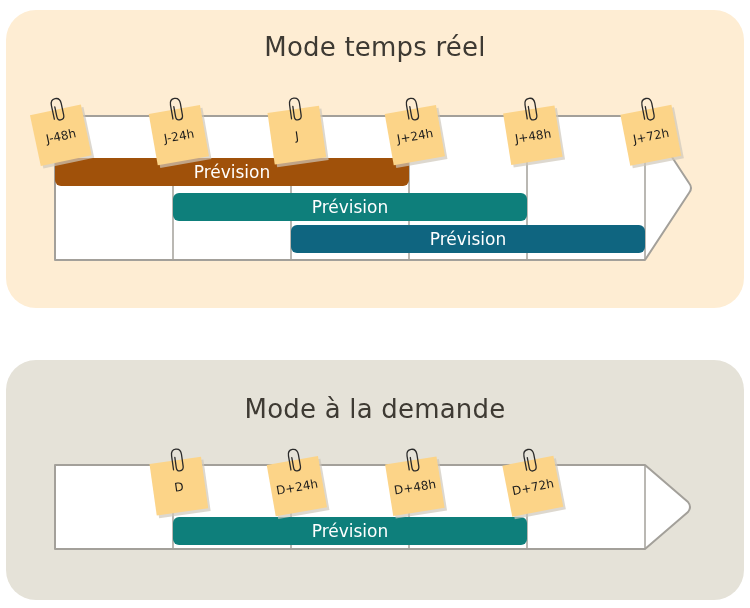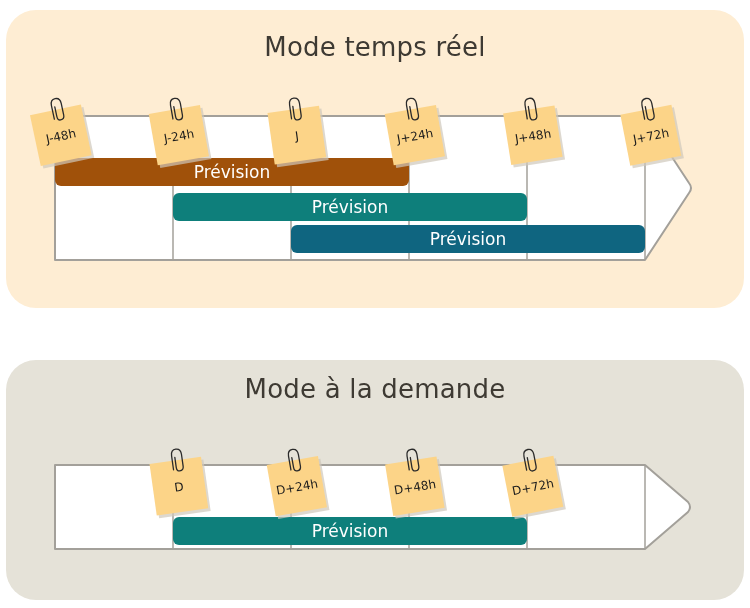--- a/index.html
+++ b/index.html
@@ -13,21 +13,21 @@
     border-radius: 30px;
   }
   .panel-realtime { top: 10px; height: 298px; background: #FEEDD3; }
   .panel-ondemand { top: 360px; height: 240px; background: #E5E2D8; }
   .panel-title {
     position: absolute; left: 0; right: 0; text-align: center;
     font-family: "DejaVu Sans", sans-serif; font-size: 26px;
     color: #3E3A33; letter-spacing: 0.2px;
   }
   .panel-realtime .panel-title { top: 22px; }
-  .panel-ondemand .panel-title { top: 14px; }
+  .panel-ondemand .panel-title { top: 34px; }
 
   svg.timeline { position: absolute; left: 0; top: 0; overflow: visible; }
   .bar-label {
     font-family: "DejaVu Sans", sans-serif; font-size: 17px; fill: #ffffff;
   }
   .note-label {
     font-family: "DejaVu Sans", sans-serif; font-size: 12px; fill: #1c1c1c;
   }
 </style>
 </head>

